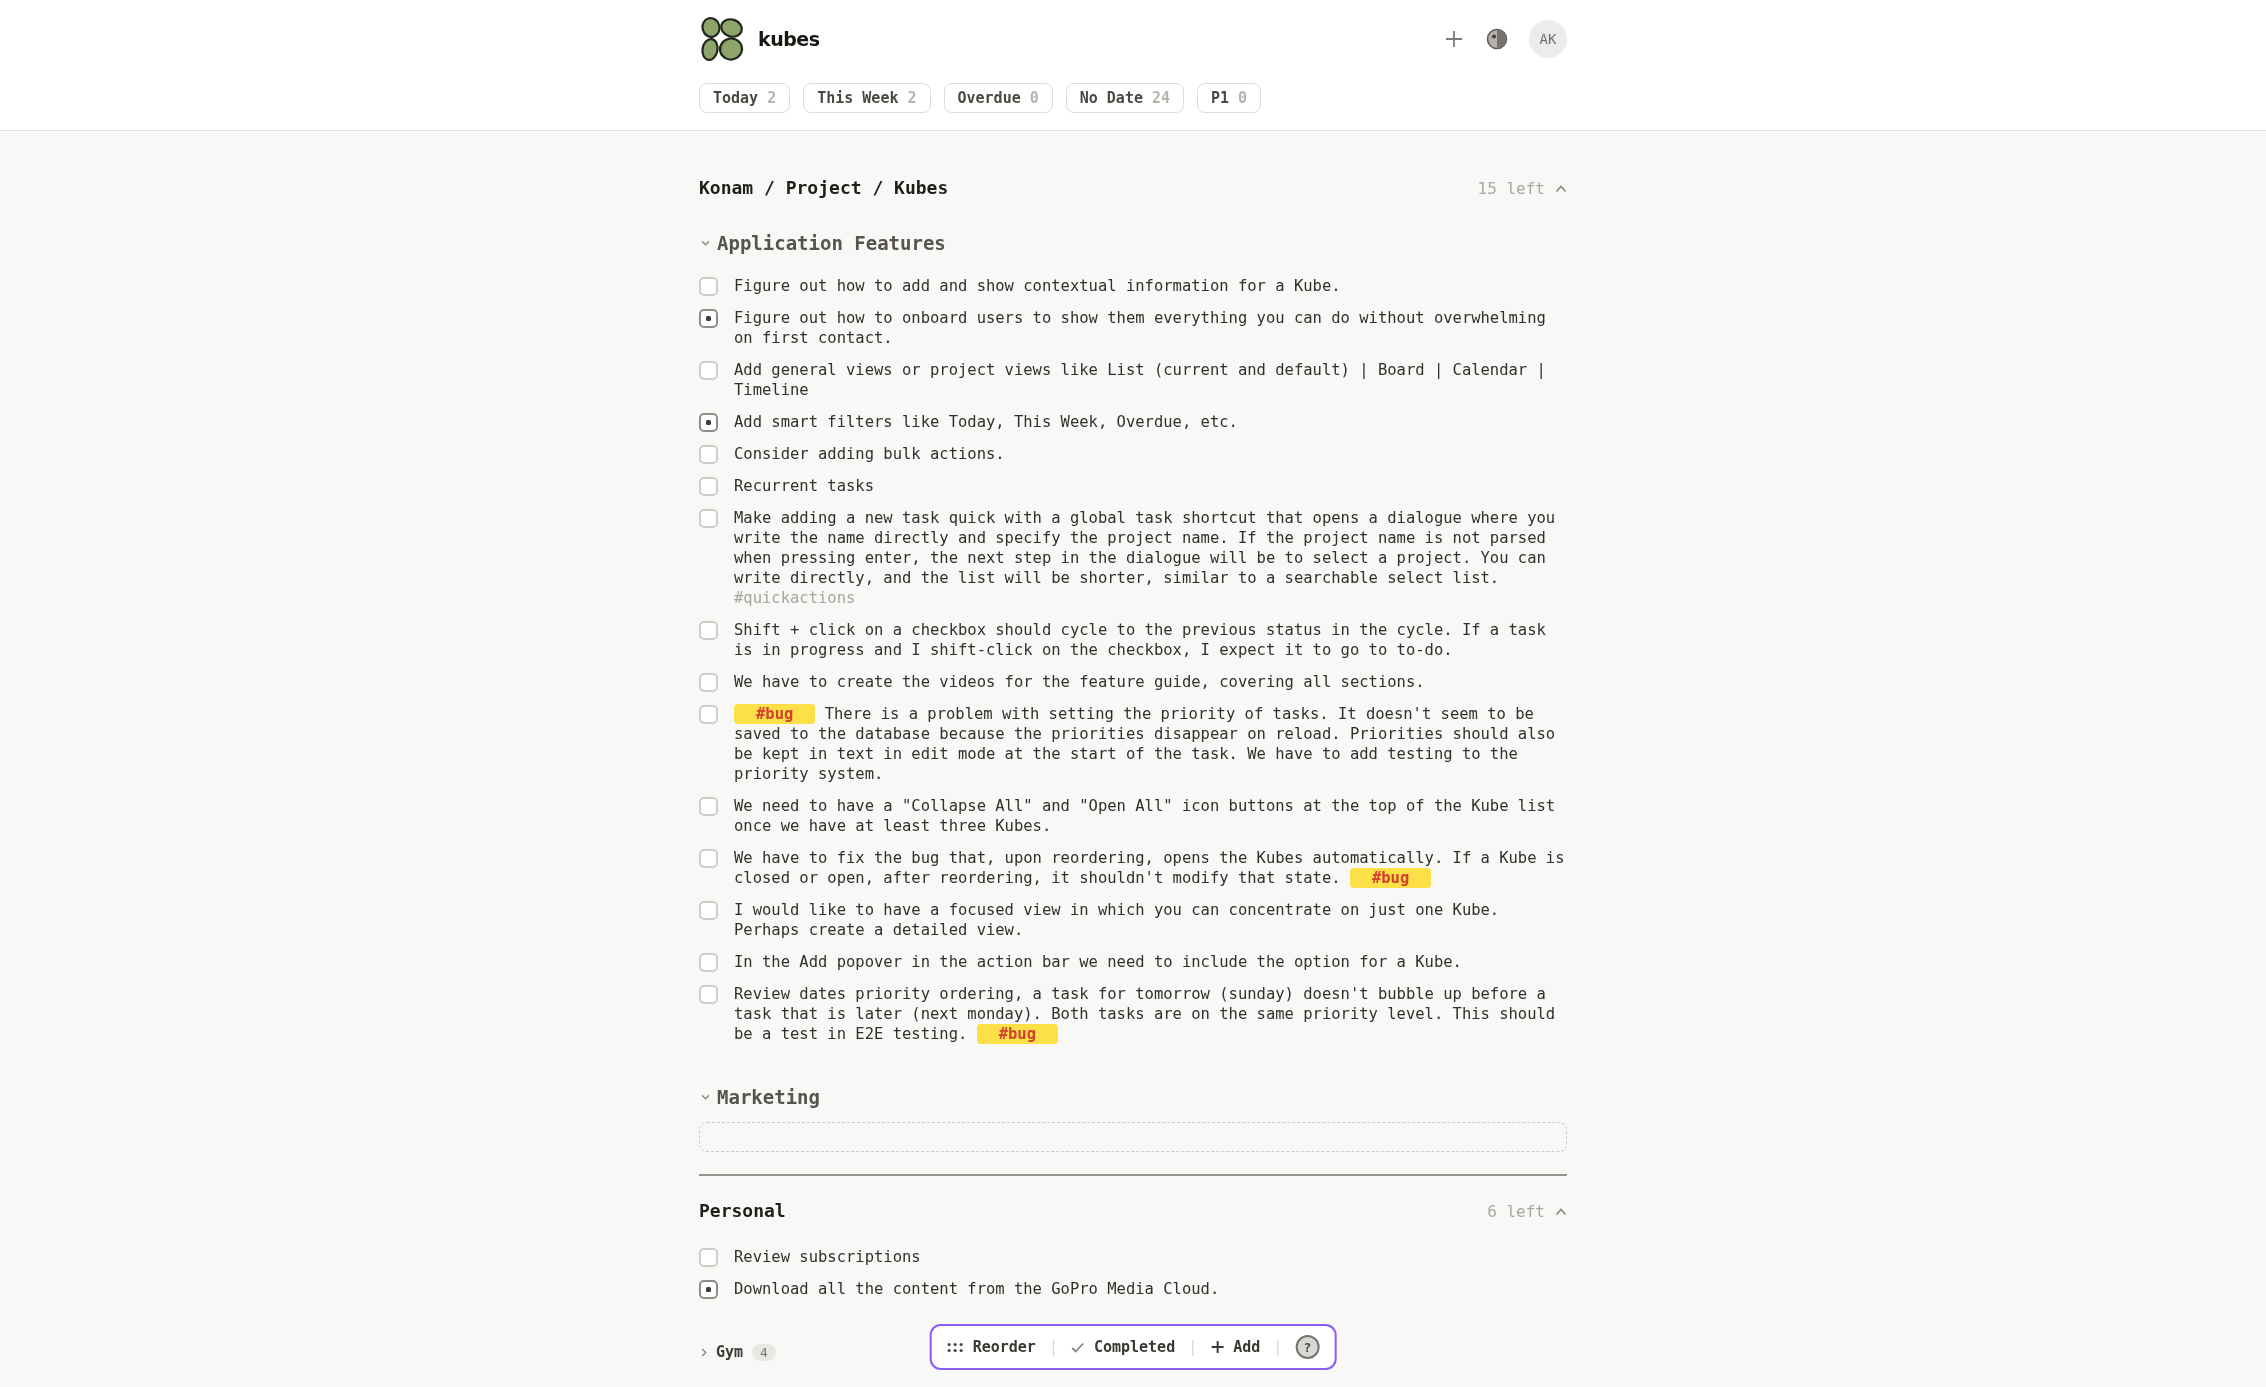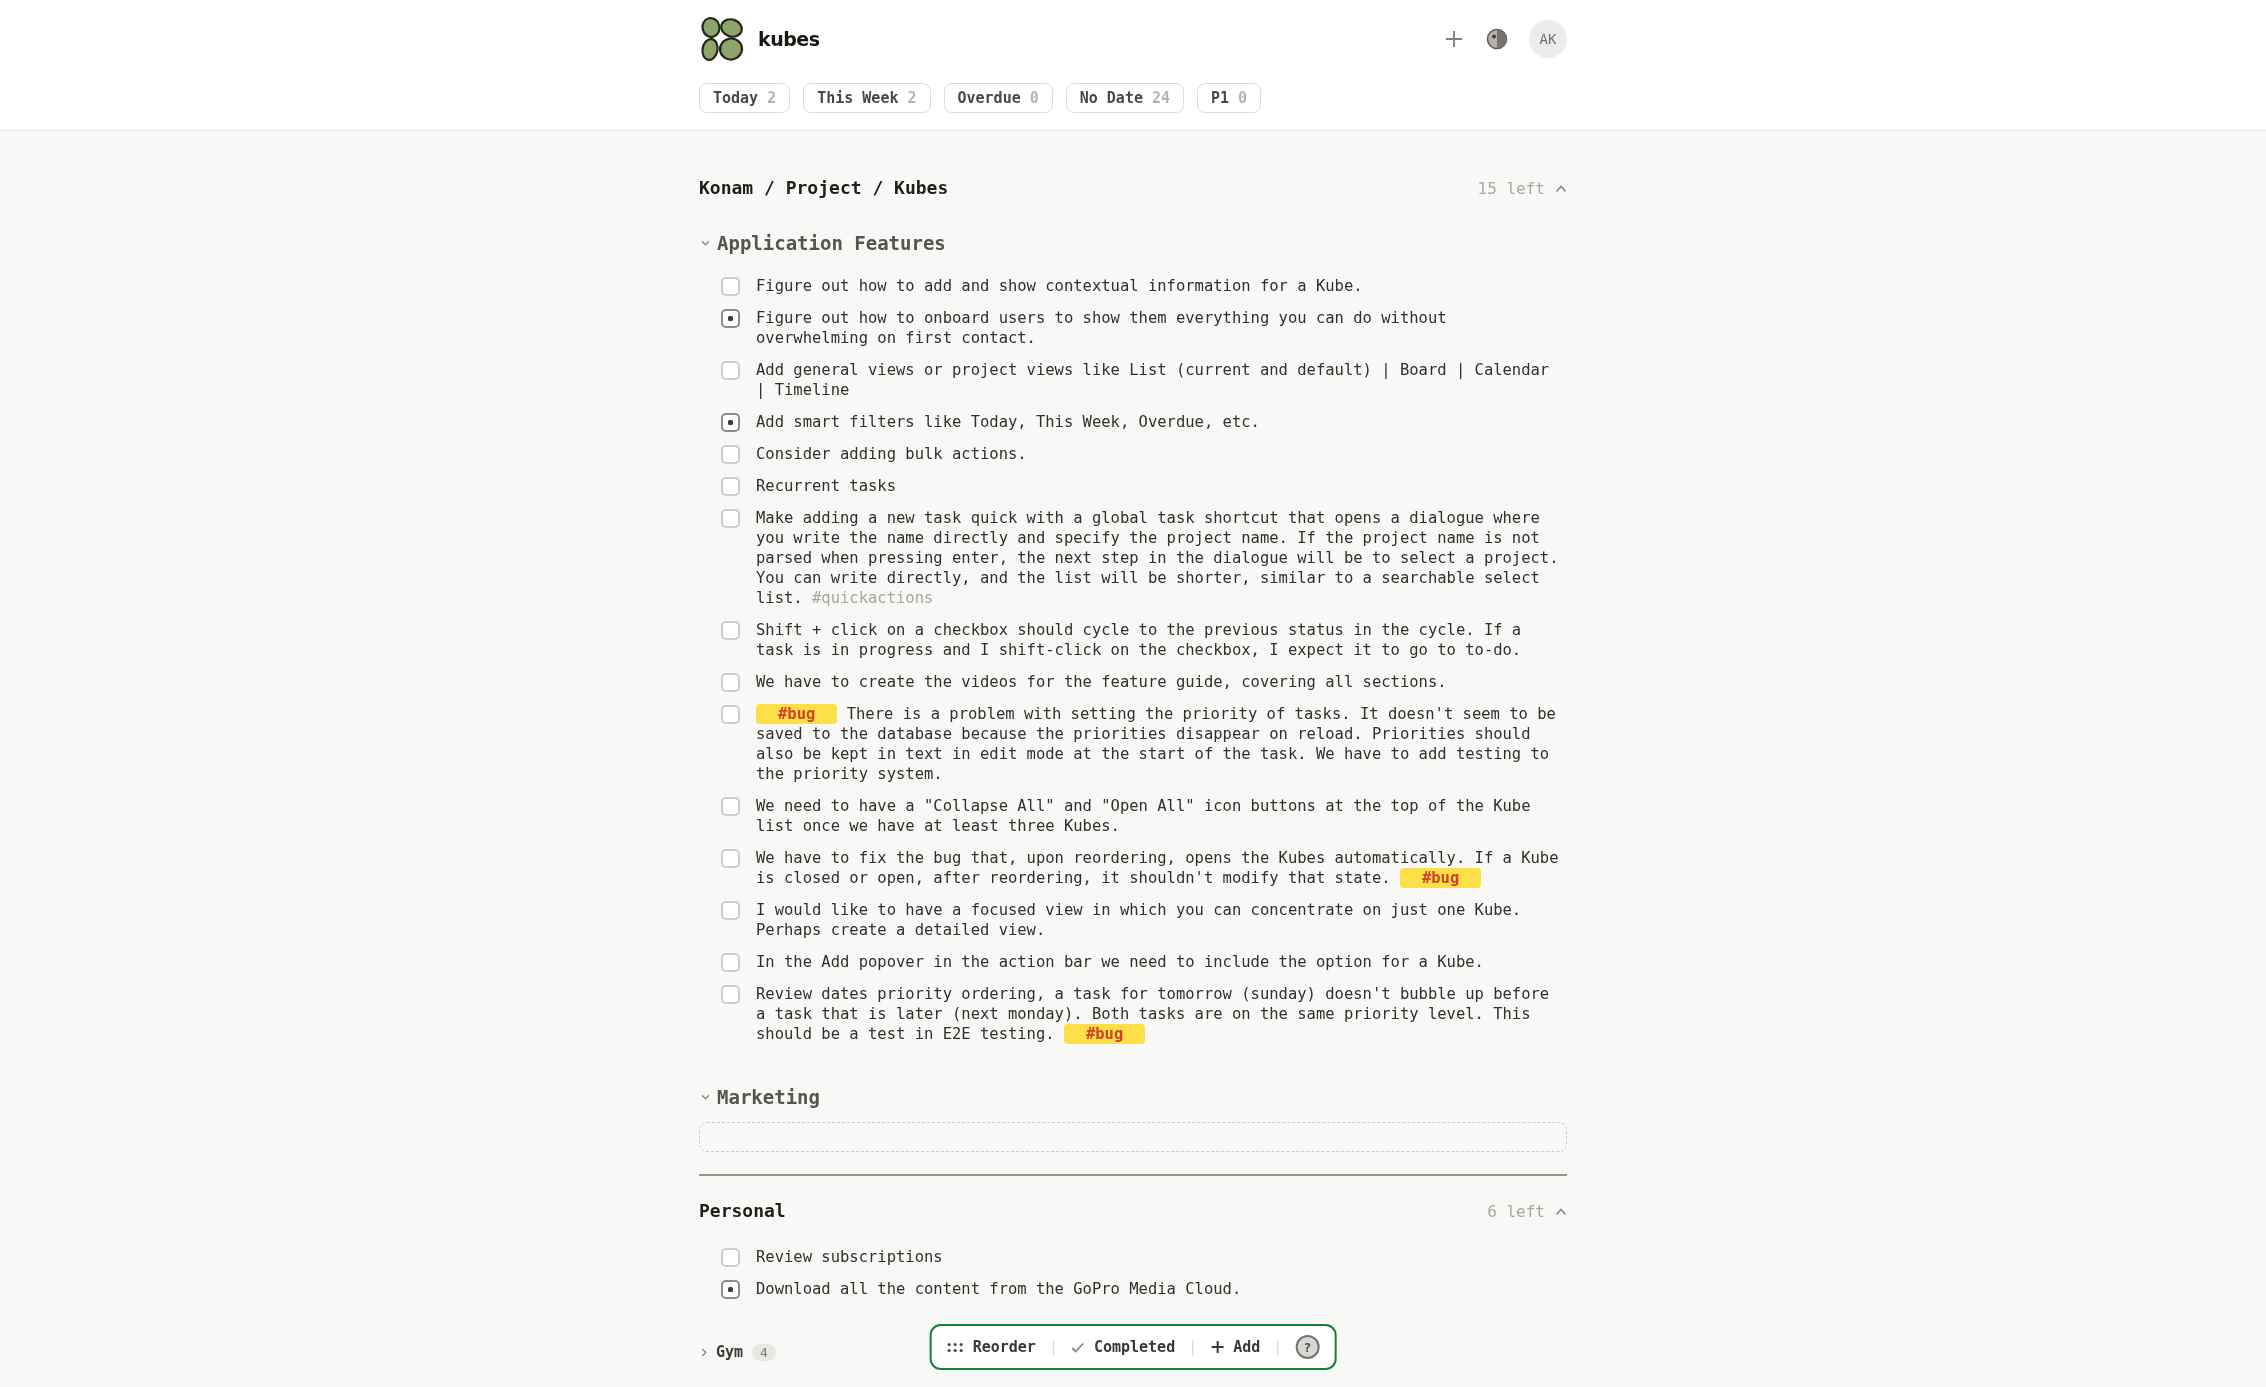--- a/index.html
+++ b/index.html
@@ -32,39 +32,39 @@
   .main { padding-top:46px; }
   .section-header { display:flex; align-items:flex-end; justify-content:space-between; }
   .section-title { font-size:18px; font-weight:bold; color:#211e1a; }
   .section-meta { display:flex; align-items:center; gap:10px; cursor:pointer; }
   .section-remaining { font-size:16px; color:#aba79f; }
 
   .group-header { display:flex; align-items:center; gap:7px; margin:36px 0 0 2px; cursor:pointer; }
   .group-label { font-size:19px; font-weight:bold; color:#57534d; }
 
   .task-list { margin-top:16px; }
-  .task { display:flex; align-items:flex-start; gap:16px; padding:6px 0; cursor:pointer;margin-left:22px; }
+  .task { display:flex; align-items:flex-start; gap:16px; padding:6px 0; cursor:pointer; }
   .checkbox { flex:none; width:19px; height:19px; margin-top:1px; border:2px solid #d0cdc9; border-radius:5px; background:#ffffff; position:relative; cursor:pointer; }
   .checkbox.dot { border-color:#8f8c87; }
   .checkbox.dot::after { content:""; position:absolute; left:5px; top:5px; width:5px; height:5px; background:#3e3b37; border-radius:1.5px; }
   .task-text { font-size:15.5px; line-height:20px; color:#33302b; }
   .tag-bug { color:#d2402e; background:#fde047; font-weight:bold; padding:1px 22px; border-radius:4px; }
   .hashtag { color:#a9a59f; }
 
   .dropzone { margin-top:14px; height:30px; border:1.5px dashed #cfccc6; border-radius:8px; }
 
   .separator { border:none; border-top:2px solid #9b948c; margin-top:22px; }
   .sh-mt { margin-top:24px; }
 
   .collapsed-group { display:flex; align-items:center; gap:9px; margin:38px 0 0 2px; cursor:pointer; }
   .collapsed-label { font-size:15px; font-weight:bold; color:#3c3934; }
   .badge { background:#e9e7e3; color:#7d7972; font-size:13px; border-radius:10px; padding:1px 8px; }
 
   
-  .toolbar { position:absolute; top:1324px; left:50%; transform:translateX(-50%); background:#ffffff; border:2px solid #15803d; border-radius:11px; display:flex; align-items:center; gap:13px; padding:9px 15px; z-index:5; }
+  .toolbar { position:absolute; top:1324px; left:50%; transform:translateX(-50%); background:#ffffff; border:2px solid #8b5cf6; border-radius:11px; display:flex; align-items:center; gap:13px; padding:9px 15px; z-index:5; }
   .tb-btn { display:flex; align-items:center; gap:9px; background:none; border:none; font-family:inherit; font-size:15px; font-weight:bold; color:#3b3834; cursor:pointer; padding:0; }
   .tb-div { color:#dbd8d4; font-size:15px; }
   .help-circle { width:24px; height:24px; border-radius:50%; background:#d9d7d3; border:2px solid #77736e; color:#4e4b47; font-size:13px; font-weight:bold; display:flex; align-items:center; justify-content:center; cursor:pointer; font-family:inherit; }
 </style>
 </head>
 <body>
 
 <div class="header">
   <div class="col header-inner">
     <div class="brand">

